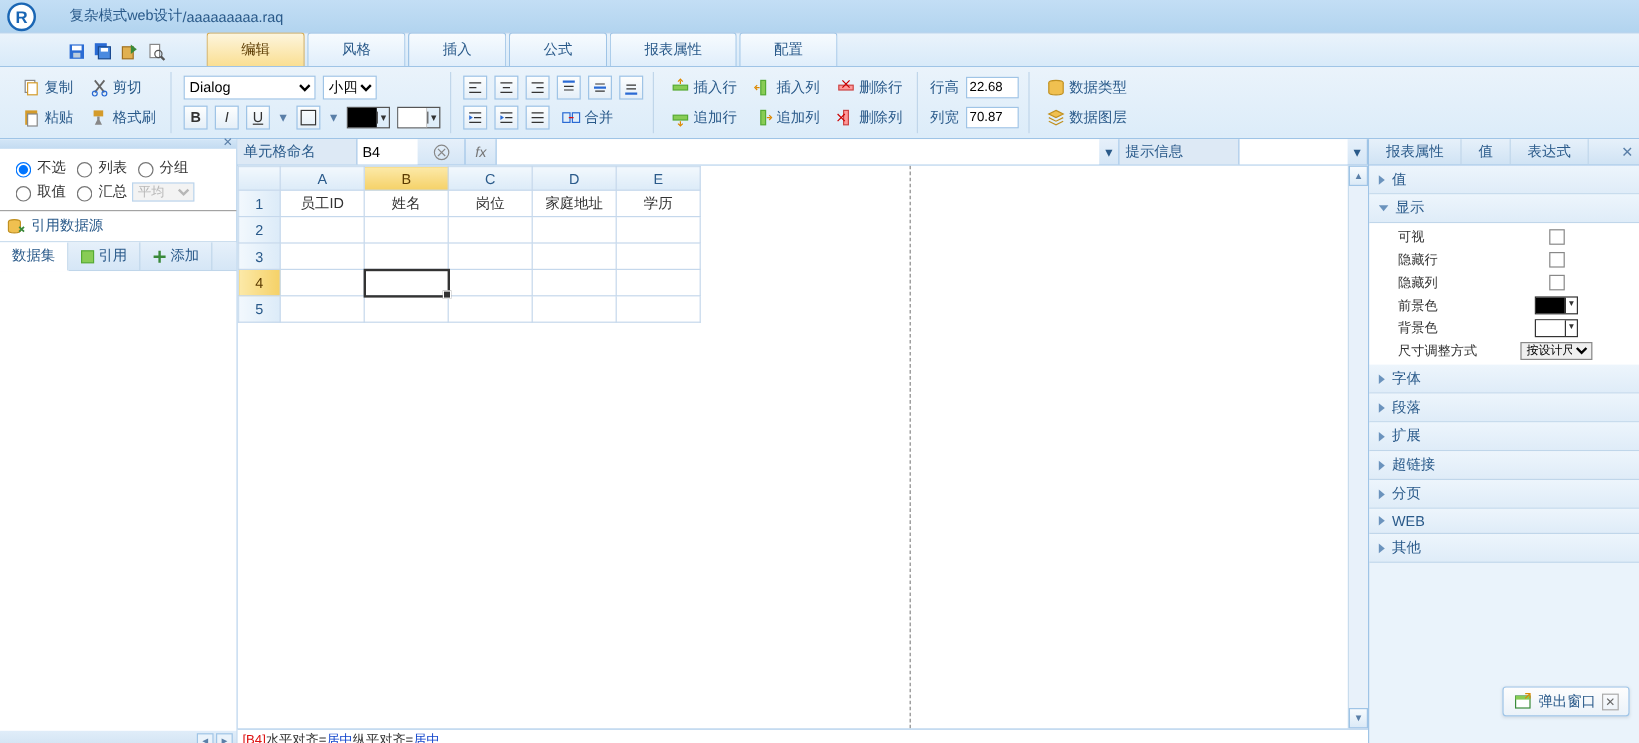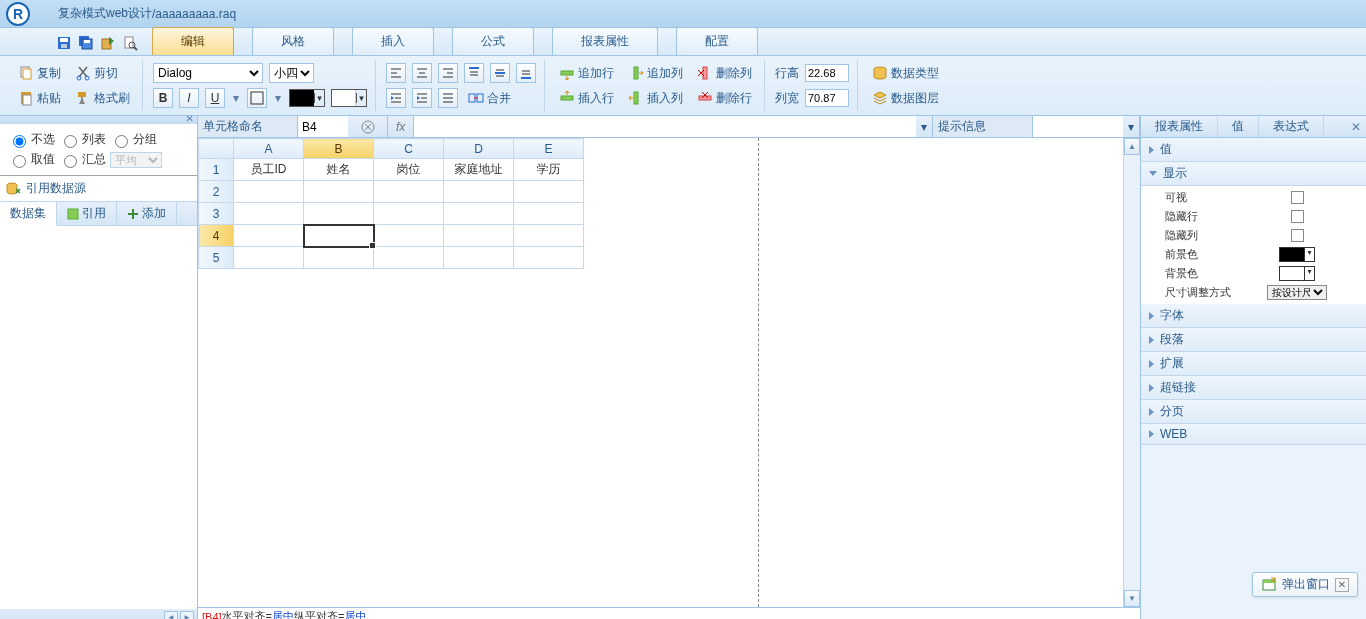--- a/index.html
+++ b/index.html
@@ -4,21 +4,21 @@
 <style>
 html,body{margin:0;padding:0;font-family:"Microsoft YaHei",SimSun,Arial,sans-serif;font-size:12px;background:#fff;color:#333;overflow:hidden}
 *{box-sizing:border-box}
 .title-bar{height:28px;background:linear-gradient(#c3def5,#b2d4ef);display:flex;align-items:center;padding:0 6px;border-bottom:1px solid #9fc4e6}
 .title-bar .logo{width:24px;height:24px;border-radius:50%;background:#fff;border:2px solid #1a66b4;display:flex;align-items:center;justify-content:center;font-weight:bold;color:#1a66b4;font-size:14px;margin-right:28px}
 .title-bar .left{flex:0 0 auto;color:#2a5a8a}
 .title-bar .center{flex:1;text-align:left;color:#2a5a8a}
 .menu-row{height:28px;background:linear-gradient(#eaf3fb,#d8eaf9);display:flex;align-items:flex-end;padding:0 6px;border-bottom:1px solid #9fc4e6}
 .menu-icons{display:flex;gap:6px;padding:0 6px 4px 50px;align-items:center}
 .mini-ic{width:16px;height:16px;display:inline-block}
-.menu-tabs{display:flex;gap:18px;margin-left:8px}
+.menu-tabs{display:flex;gap:2px;margin-left:28px}
 .menu-tab{padding:5px 28px;background:linear-gradient(#f7fbfe,#e0eefb);border:1px solid #9fc4e6;border-bottom:none;border-radius:3px 3px 0 0;color:#2a5a8a;cursor:pointer}
 .menu-tab.active{background:linear-gradient(#fdf5dd,#fadf93);border-color:#d6a84a;color:#5a3a00}
 .ribbon{background:linear-gradient(#eaf3fb,#dcecf9);border-bottom:1px solid #9fc4e6;display:flex;padding:4px 6px;gap:2px}
 .ribbon-group{display:flex;flex-direction:column;gap:3px;padding:2px 8px;border-right:1px solid #c0d6ea}
 .ribbon-group:last-child{border-right:none}
 .rrow{display:flex;align-items:center;gap:6px;height:22px}
 .rbtn{display:flex;align-items:center;gap:3px;padding:2px 4px;cursor:pointer;color:#2a5a8a;white-space:nowrap}
 .r-ic{width:16px;height:16px;display:inline-block;flex:none}
 select.ribbon-sel{border:1px solid #9fc4e6;font-size:12px;height:20px;background:#fff}
 .b-btn{width:20px;height:20px;border:1px solid #9fc4e6;background:linear-gradient(#fdfefe,#e5eff8);display:flex;align-items:center;justify-content:center;cursor:pointer;font-size:12px;color:#333}
@@ -295,20 +295,49 @@
         </div>
     </div>
   </div>
 
   <div class="ribbon-group">
     <div class="rrow">
       <div class="rbtn">
           <span class="r-ic">
             <svg viewBox="0 0 16 16">
               <rect x="2" y="6" width="12" height="4" fill="#8c5" stroke="#5a3"></rect>
+              <path d="M8 2v3M6 3l2-2 2 2" stroke="#d80" fill="none"></path>
+            </svg>
+          </span>
+          <span>插入行</span>
+        </div>
+      <div class="rbtn">
+          <span class="r-ic">
+            <svg viewBox="0 0 16 16">
+              <rect x="6" y="2" width="4" height="12" fill="#8c5" stroke="#5a3"></rect>
+              <path d="M2 8h3M3 6l-2 2 2 2" stroke="#d80" fill="none"></path>
+            </svg>
+          </span>
+          <span>插入列</span>
+        </div>
+      <div class="rbtn">
+          <span class="r-ic">
+            <svg viewBox="0 0 16 16">
+              <rect x="2" y="6" width="12" height="4" fill="#f99" stroke="#c44"></rect>
+              <path d="M5 2l6 6M11 2l-6 6" stroke="#c00"></path>
+            </svg>
+          </span>
+          <span>删除行</span>
+        </div>
+    </div>
+    <div class="rrow">
+      <div class="rbtn">
+          <span class="r-ic">
+            <svg viewBox="0 0 16 16">
+              <rect x="2" y="6" width="12" height="4" fill="#8c5" stroke="#5a3"></rect>
               <path d="M8 11v3M6 13l2 2 2-2" stroke="#d80" fill="none"></path>
             </svg>
           </span>
           <span>追加行</span>
         </div>
       <div class="rbtn">
           <span class="r-ic">
             <svg viewBox="0 0 16 16">
               <rect x="6" y="2" width="4" height="12" fill="#8c5" stroke="#5a3"></rect>
               <path d="M11 8h3M13 6l2 2-2 2" stroke="#d80" fill="none"></path>
@@ -317,49 +346,20 @@
           <span>追加列</span>
         </div>
       <div class="rbtn">
           <span class="r-ic">
             <svg viewBox="0 0 16 16">
               <rect x="6" y="2" width="4" height="12" fill="#f99" stroke="#c44"></rect>
               <path d="M1 5l6 6M7 5l-6 6" stroke="#c00"></path>
             </svg>
           </span>
           <span>删除列</span>
-        </div>
-    </div>
-    <div class="rrow">
-      <div class="rbtn">
-          <span class="r-ic">
-            <svg viewBox="0 0 16 16">
-              <rect x="2" y="6" width="12" height="4" fill="#8c5" stroke="#5a3"></rect>
-              <path d="M8 2v3M6 3l2-2 2 2" stroke="#d80" fill="none"></path>
-            </svg>
-          </span>
-          <span>插入行</span>
-        </div>
-      <div class="rbtn">
-          <span class="r-ic">
-            <svg viewBox="0 0 16 16">
-              <rect x="6" y="2" width="4" height="12" fill="#8c5" stroke="#5a3"></rect>
-              <path d="M2 8h3M3 6l-2 2 2 2" stroke="#d80" fill="none"></path>
-            </svg>
-          </span>
-          <span>插入列</span>
-        </div>
-      <div class="rbtn">
-          <span class="r-ic">
-            <svg viewBox="0 0 16 16">
-              <rect x="2" y="6" width="12" height="4" fill="#f99" stroke="#c44"></rect>
-              <path d="M5 2l6 6M11 2l-6 6" stroke="#c00"></path>
-            </svg>
-          </span>
-          <span>删除行</span>
         </div>
     </div>
   </div>
 
   <div class="ribbon-group">
     <div class="rrow">
       <span style="color:#2a5a8a">行高</span>
       <input class="num-in" value="22.68" style="">
     </div>
     <div class="rrow">
@@ -632,20 +632,24 @@
           <span>超链接</span>
         </div>
       <div class="acc-item">
           <span class="tri"></span>
           <span>分页</span>
         </div>
       <div class="acc-item">
           <span class="tri"></span>
           <span>WEB</span>
         </div>
+      <div class="acc-item">
+          <span class="tri"></span>
+          <span>其他</span>
+        </div>
     </div>
   </div>
 </div>
 
 <div class="popup-btn">
   <span class="r-ic">
       <svg viewBox="0 0 16 16">
         <rect x="2" y="3" width="12" height="10" fill="#fff" stroke="#3a8a3a"></rect>
         <rect x="2" y="3" width="12" height="3" fill="#8c5"></rect>
         <path d="M10 1l4 0 0 4" stroke="#d80" fill="none"></path>

